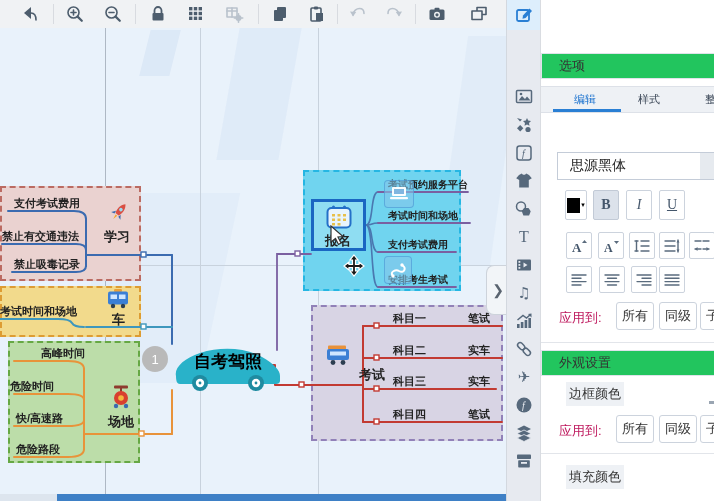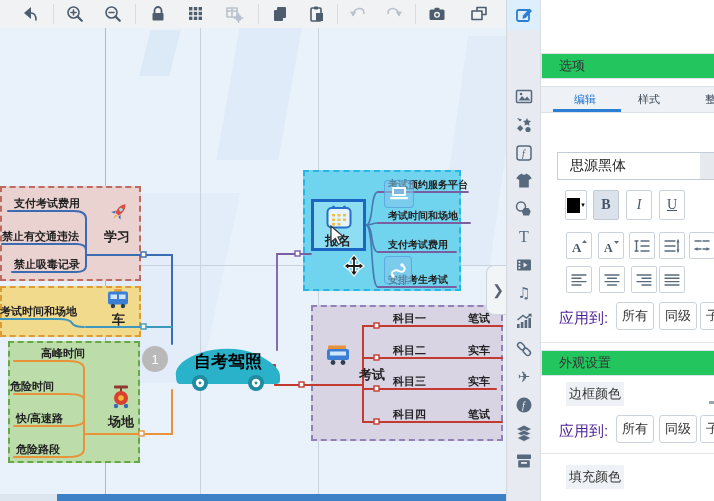--- a/index.html
+++ b/index.html
@@ -32,21 +32,21 @@
   #tab-underline{position:absolute;left:12px;bottom:0;width:68px;height:3px;background:#2a7fd4;}
   #font-select{position:absolute;left:16px;top:152px;width:158px;height:28px;border:1px solid #c4ccd8;background:#fff;box-sizing:border-box;
                display:flex;align-items:center;padding-left:12px;font-size:14px;color:#222;cursor:pointer;}
   #font-select .dd{position:absolute;right:0;top:0;width:14px;height:26px;background:#e6eaef;}
   .pbtn{position:absolute;height:30px;border:1px solid #ccd3dd;background:#fff;border-radius:2px;box-sizing:border-box;
         display:flex;align-items:center;justify-content:center;cursor:pointer;color:#44566b;}
   .pbtn.on{background:#dce2eb;border-color:#c2cad6;}
   .pbtn svg{stroke:#5a6b7d;fill:none;stroke-width:1.4;stroke-linecap:round;}
   .pbtn svg .fil{fill:#5a6b7d;stroke:none;}
   .serif{font-family:"Liberation Serif","DejaVu Serif",serif;}
-  .applbl{position:absolute;left:18px;font-size:15px;color:#4c1d95;}
+  .applbl{position:absolute;left:18px;font-size:13px;color:#be185d;}
   .apbtn{position:absolute;width:38px;height:28px;border:1px solid #ccd3dd;border-radius:3px;background:#fff;box-sizing:border-box;
          display:flex;align-items:center;justify-content:center;font-size:13px;color:#333;cursor:pointer;}
   .divider{position:absolute;left:0;width:174px;height:1px;background:#e2e5ea;}
   .chip{position:absolute;left:25px;width:58px;height:24px;background:#eef1f5;display:flex;align-items:center;justify-content:center;font-size:13px;color:#333;}
   
   #canvas{position:absolute;left:0;top:28px;width:506px;height:473px;background:#e9f2fb;overflow:hidden;}
   .wm{position:absolute;background:rgba(203,221,242,0.45);}
   .gline{position:absolute;}
   .blk{position:absolute;box-sizing:border-box;border:2px dashed;}
   .map-label{position:absolute;font-weight:600;color:#222;white-space:nowrap;cursor:default;}

